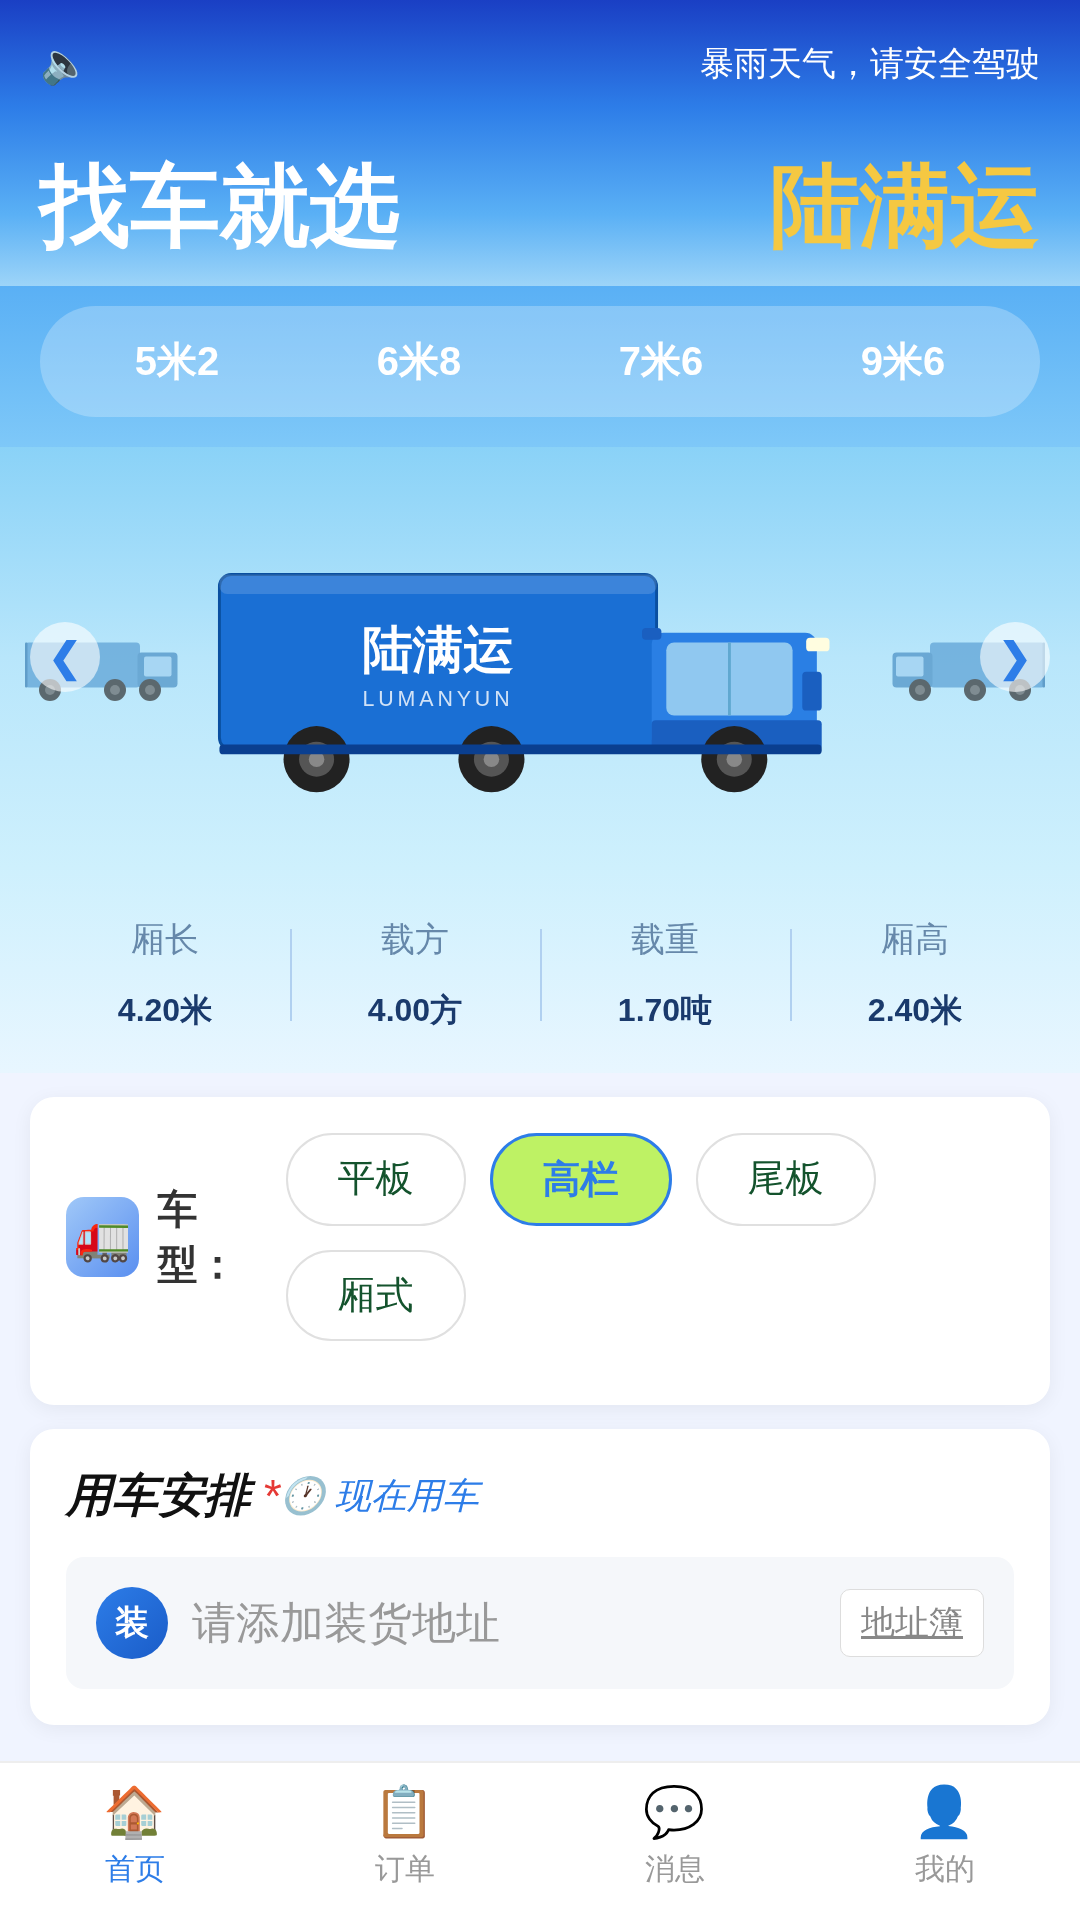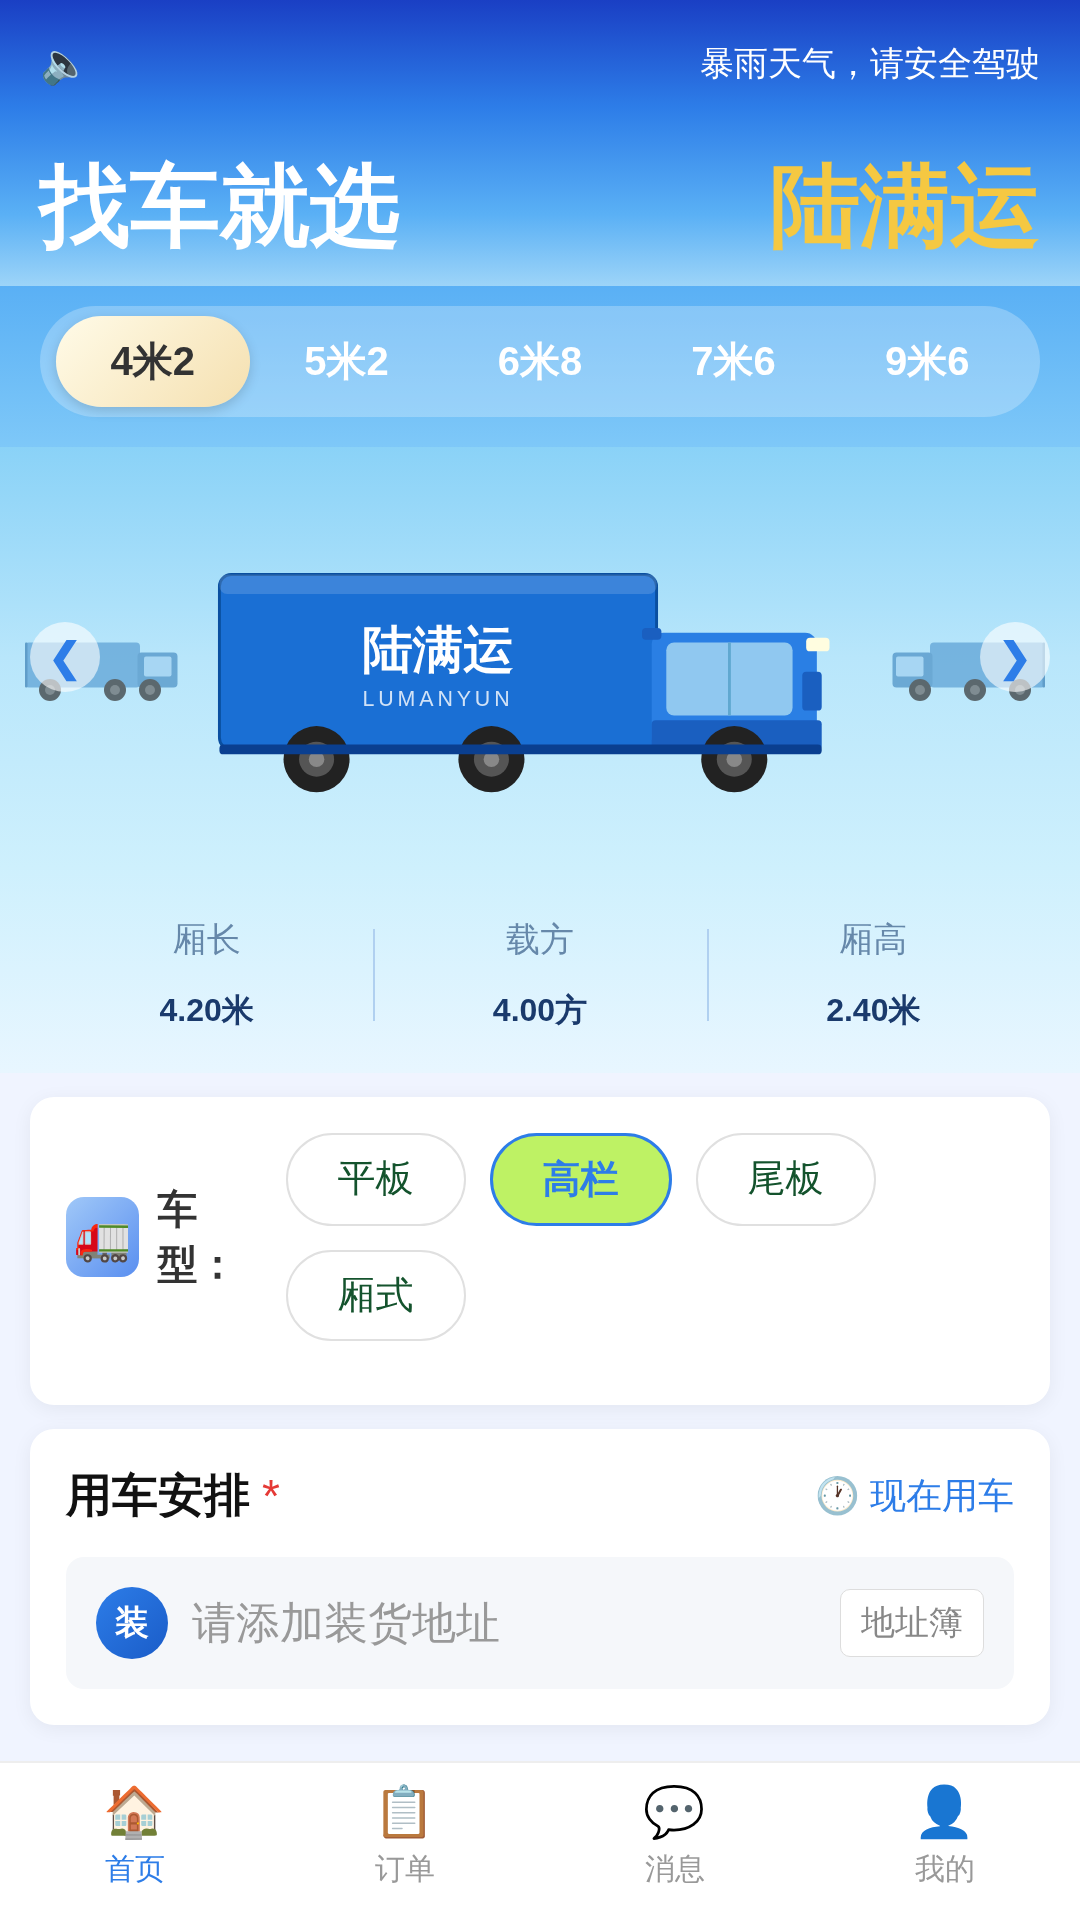--- a/index.html
+++ b/index.html
@@ -212,22 +212,23 @@
     .scheduling-section {
       background: #fff;
       margin: 0 30px 24px;
       border-radius: 24px;
       padding: 36px 36px;
       box-shadow: 0 4px 20px rgba(0,0,0,0.06);
     }
     .scheduling-header {
       display: flex;
       align-items: center;
-      justify-content: space-between;
+      justify-content: flex-start;
       margin-bottom: 30px;
+      font-style: italic;
     }
     .scheduling-title {
       display: flex;
       align-items: center;
       gap: 12px;
     }
     .scheduling-title-text {
       font-size: 46px;
       font-weight: 700;
       color: #111;
@@ -275,20 +276,21 @@
       font-weight: 500;
     }
     .address-book-btn {
       font-size: 34px;
       color: #888;
       padding: 10px 20px;
       border: 1px solid #ddd;
       border-radius: 10px;
       cursor: pointer;
       background: #fff;
+      text-decoration: underline;
     }
 
     
     .bottom-nav {
       position: fixed;
       bottom: 0;
       left: 0;
       width: 1080px;
       background: #fff;
       border-top: 2px solid #eee;
@@ -336,21 +338,20 @@
 
 <div class="hero">
   <div class="hero-title">
     <span>找车就选</span>
     <span class="highlight">陆满运</span>
   </div>
 </div>
 
 <div class="size-selector">
   <div class="size-tabs">
-    <div class="size-tab active">4米2</div>
     <div class="size-tab">5米2</div>
     <div class="size-tab">6米8</div>
     <div class="size-tab">7米6</div>
     <div class="size-tab">9米6</div>
   </div>
 </div>
 
 <div class="truck-carousel">
 
   <div class="truck-side left">
@@ -430,20 +431,24 @@
   <div class="specs-grid">
     <div class="spec-item">
       <div class="spec-label">厢长</div>
       <div class="spec-value">4.20米</div>
     </div>
     <div class="spec-item">
       <div class="spec-label">载方</div>
       <div class="spec-value">4.00方</div>
     </div>
     <div class="spec-item">
+      <div class="spec-label">载重</div>
+      <div class="spec-value">1.70吨</div>
+    </div>
+    <div class="spec-item">
       <div class="spec-label">厢高</div>
       <div class="spec-value">2.40米</div>
     </div>
   </div>
 </div>
 
 <div class="vehicle-type-section">
   <div class="vehicle-type-header">
     <div class="vehicle-icon">🚛</div>
     <span class="vehicle-label">车型：</span>

